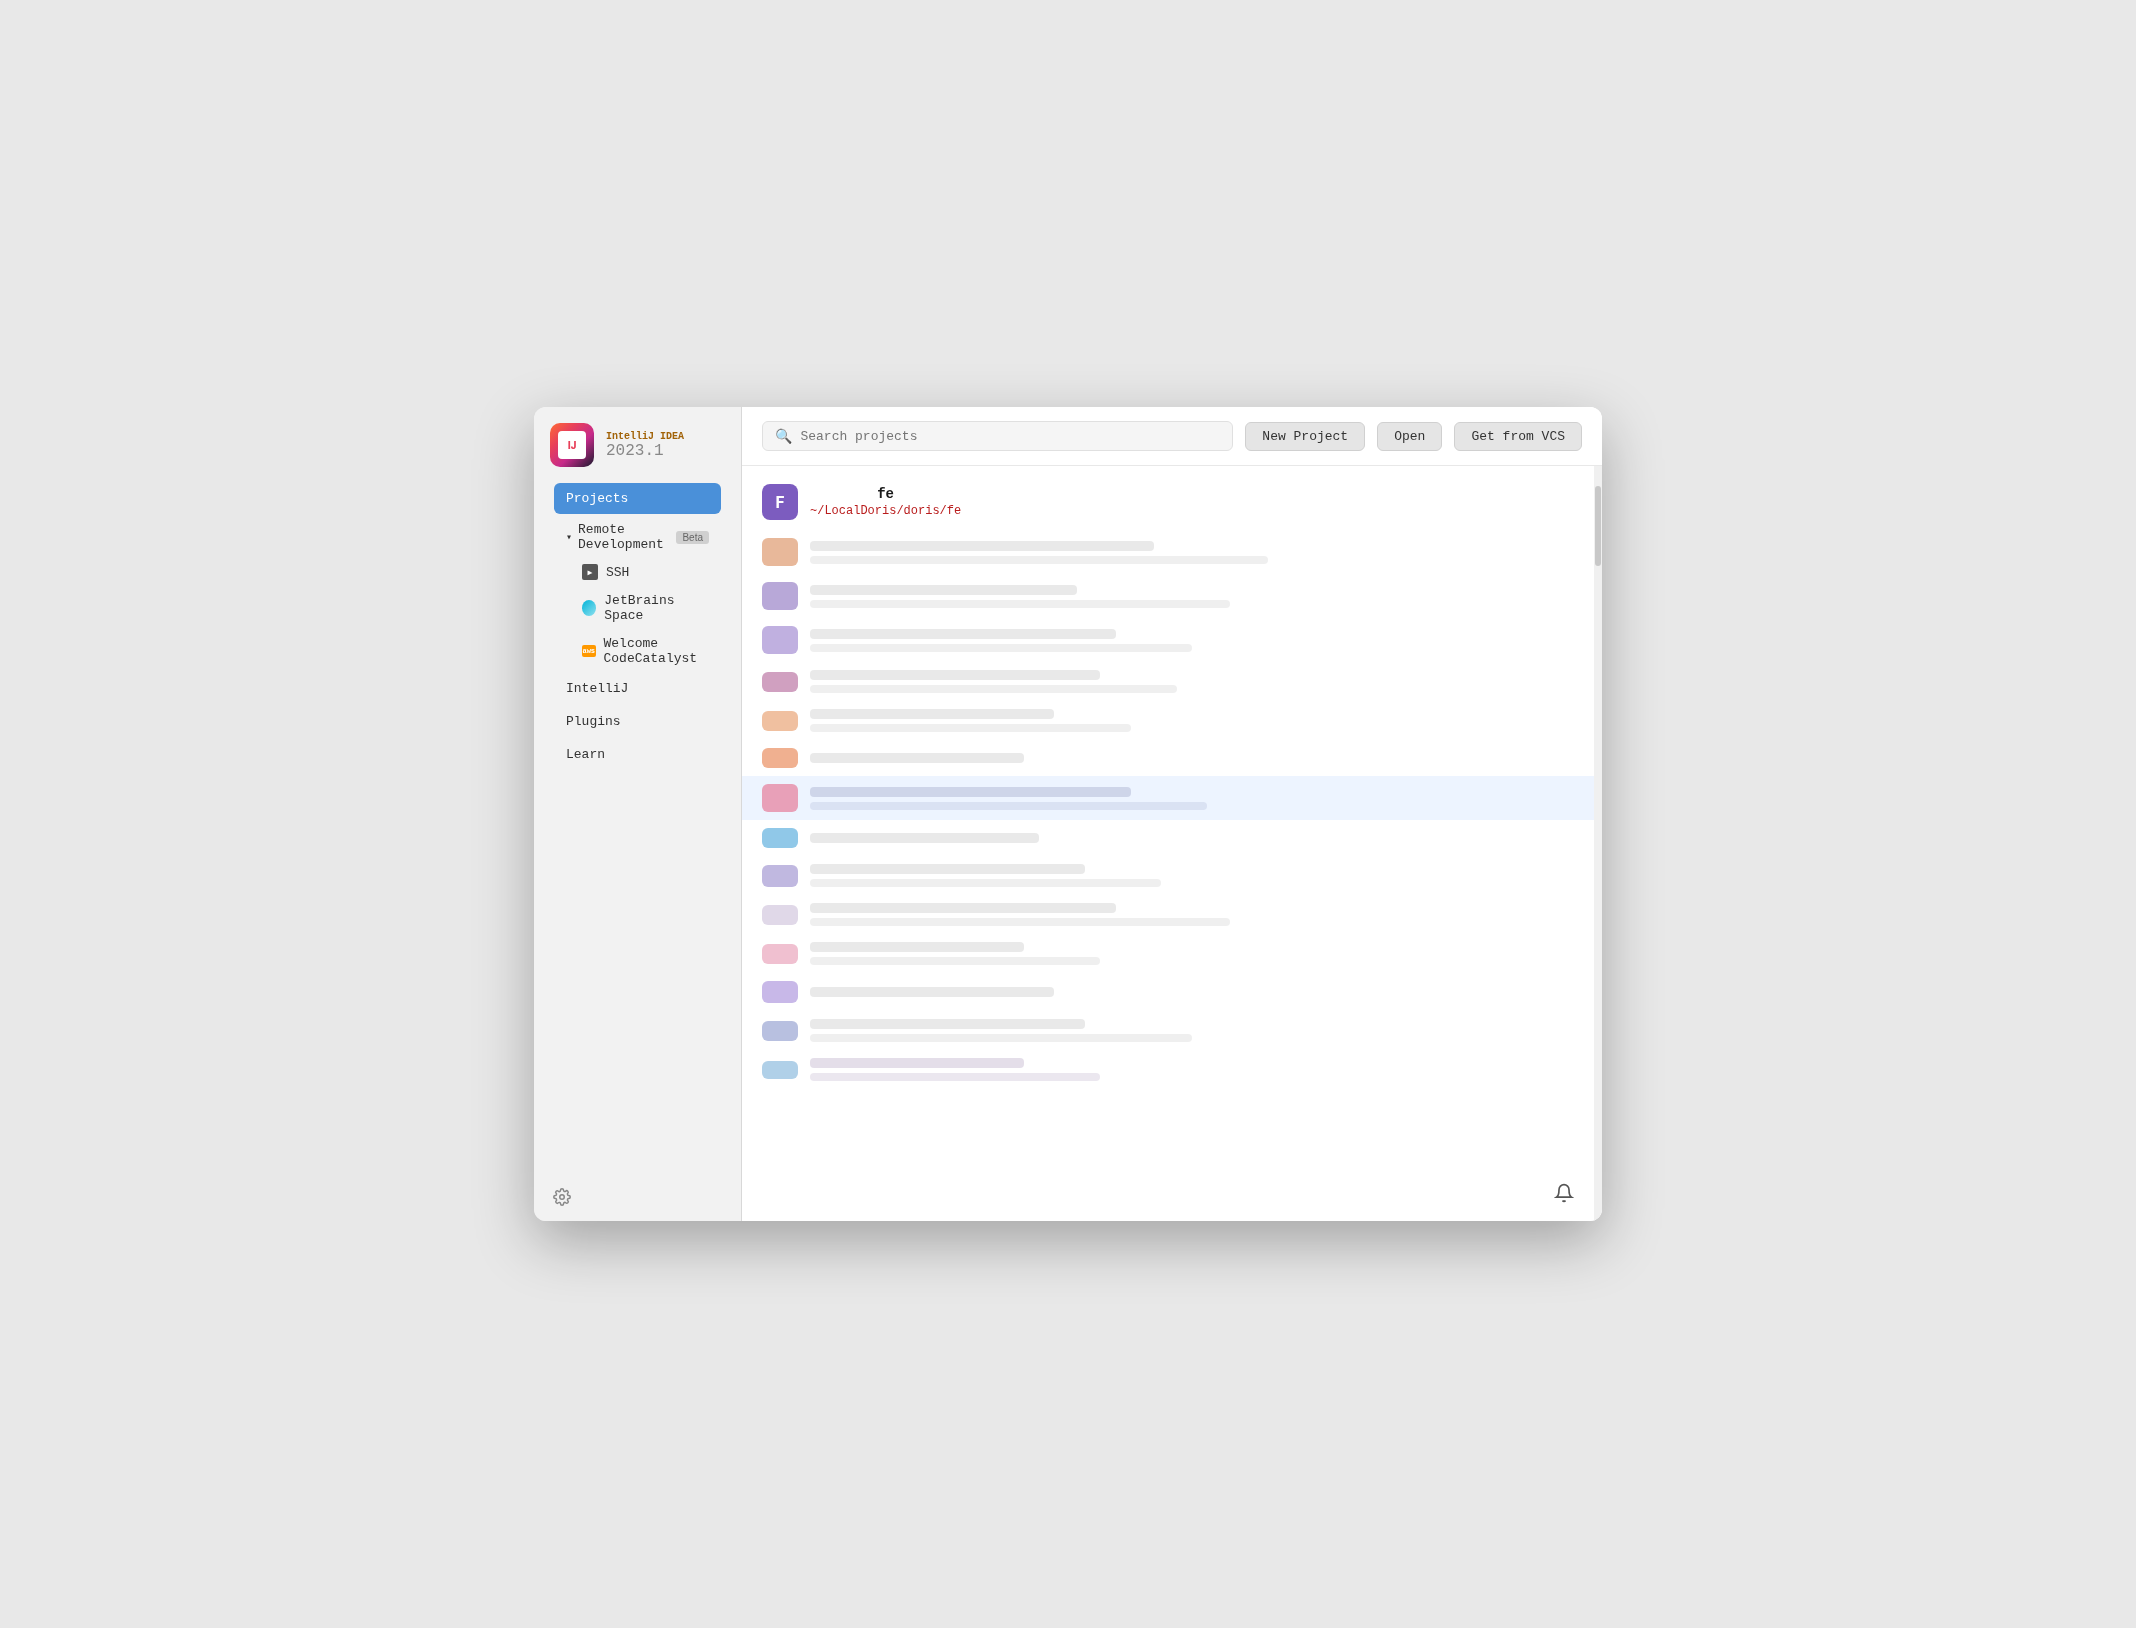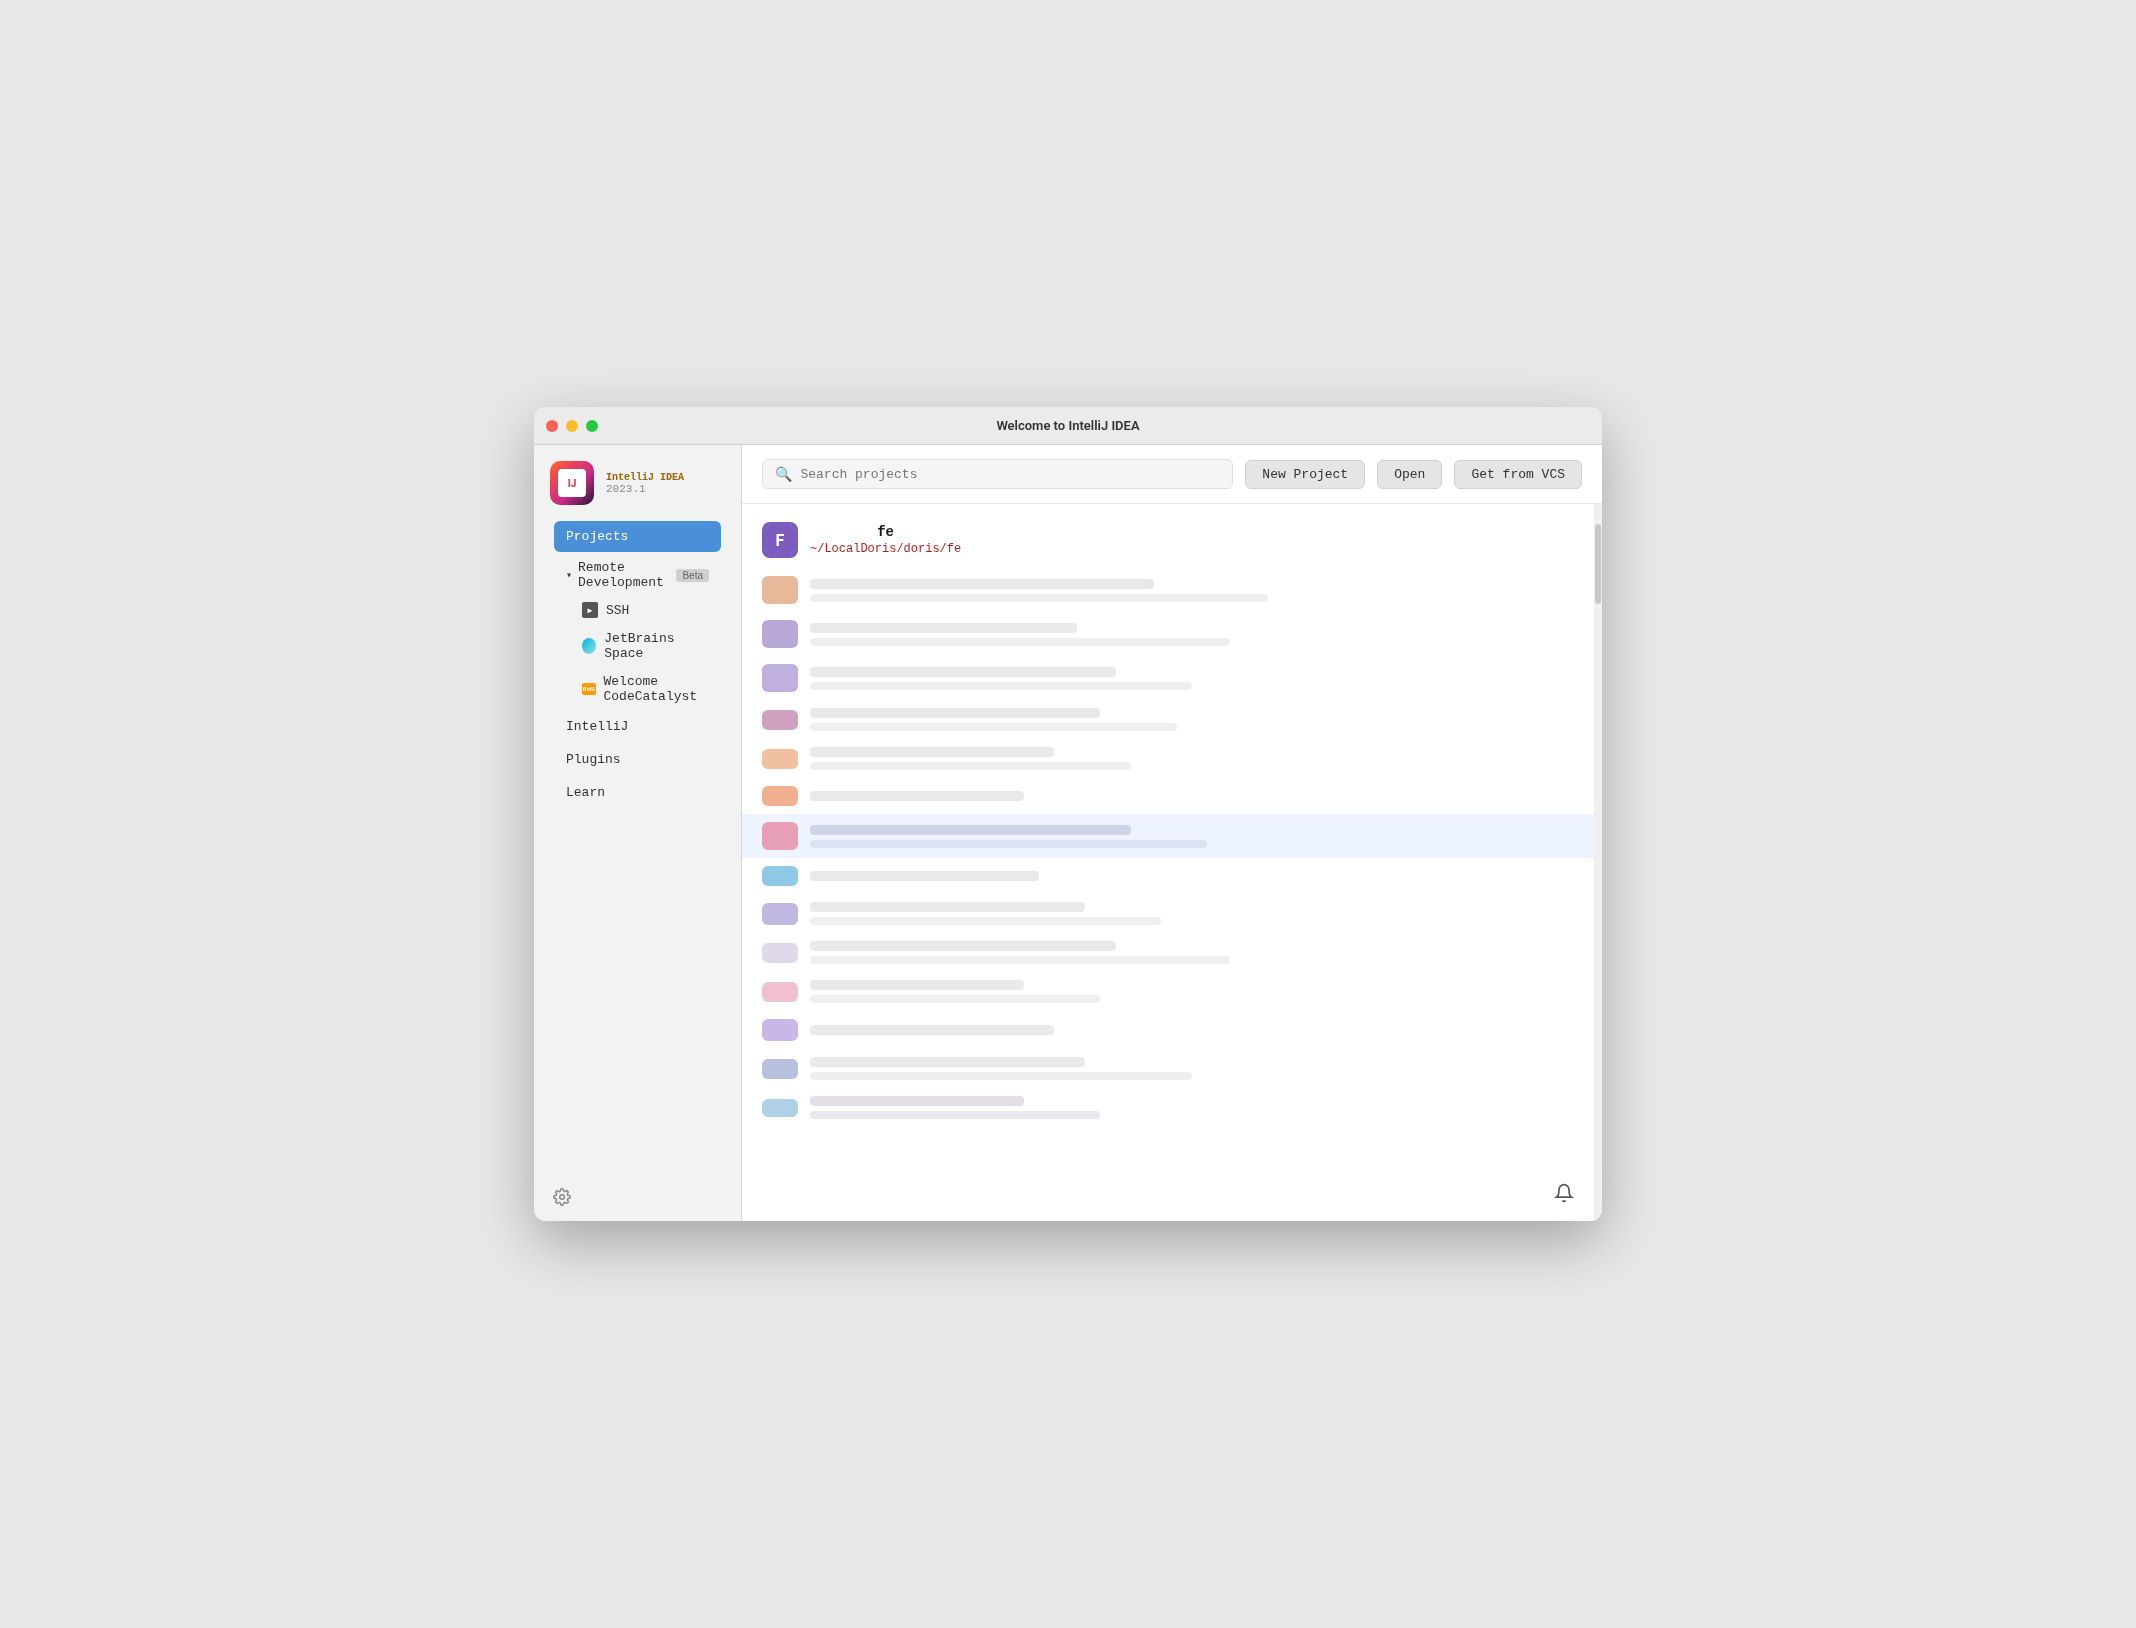--- a/index.html
+++ b/index.html
@@ -96,21 +96,21 @@
       color: #e8405a;
     }
     .app-info { display: flex; flex-direction: column; }
     .app-name {
       font-size: 10px;
       font-weight: 600;
       color: #a16207;
       font-family: "Courier New", monospace;
     }
     .app-version {
-      font-size: 11px;
+      font-size: 16px;
       color: #888;
       font-family: "Courier New", monospace;
     }
     .sidebar-nav {
       flex: 1;
       padding: 4px 20px;
     }
     .nav-item {
       padding: 8px 12px;
       border-radius: 6px;
@@ -342,28 +342,20 @@
       cursor: pointer;
       color: #555;
     }
     .chevron-down { font-size: 10px; }
   </style>
 </head>
 <body>
 
 <div class="window">
 
-  <div class="titlebar">
-    <div class="traffic-lights">
-      <div class="traffic-light tl-red"></div>
-      <div class="traffic-light tl-yellow"></div>
-      <div class="traffic-light tl-green"></div>
-    </div>
-    <span class="titlebar-title">Welcome to IntelliJ IDEA</span>
-  </div>
 
   <div class="main-content">
 
     <div class="sidebar">
       <div class="sidebar-header">
         <div class="app-icon">
           <div class="app-icon-inner">IJ</div>
         </div>
         <div class="app-info">
           <span class="app-name">IntelliJ IDEA</span>

